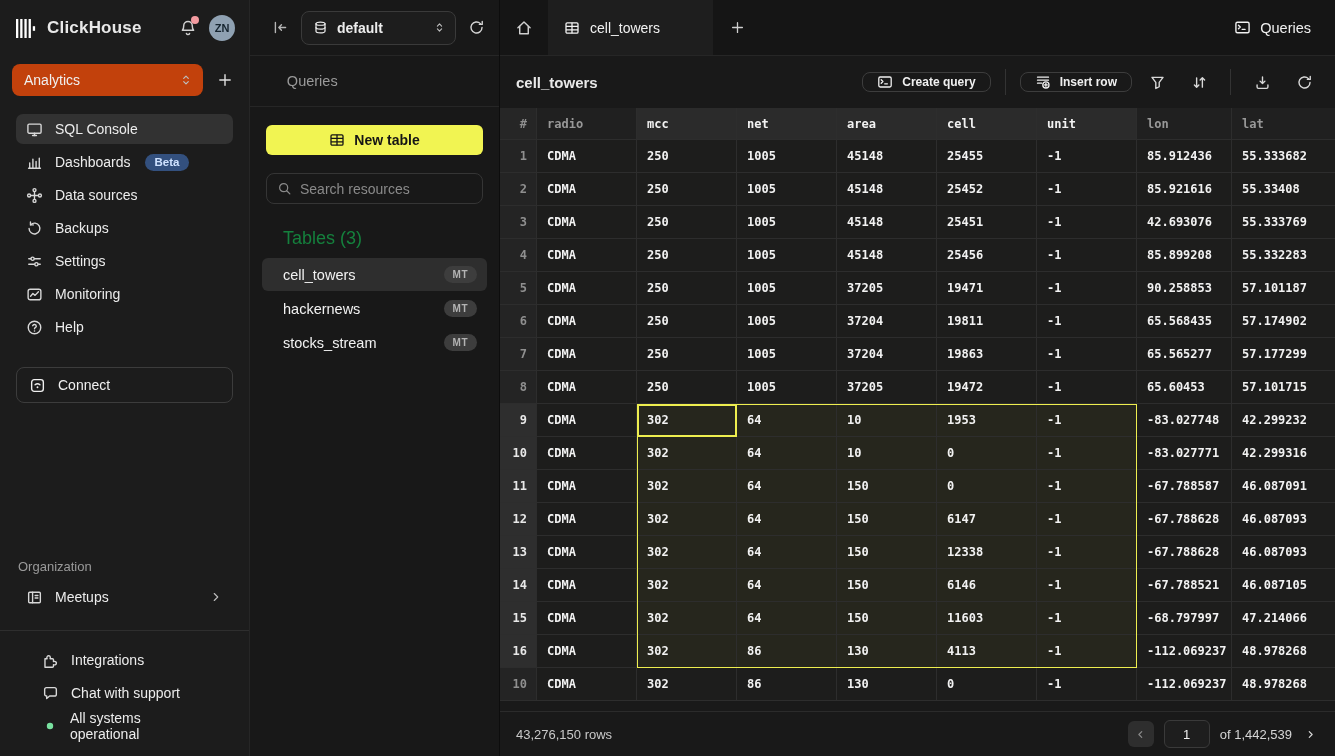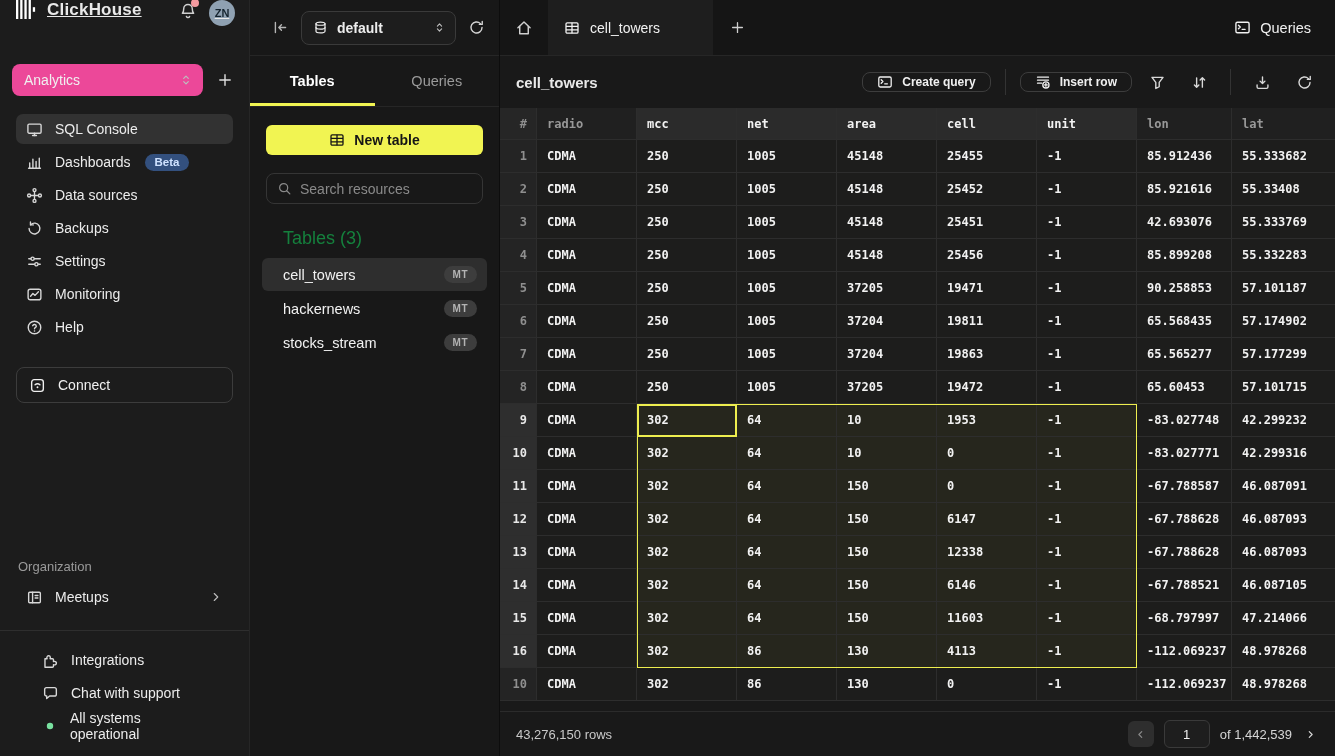--- a/index.html
+++ b/index.html
@@ -4,28 +4,28 @@
 <style>
   * { margin:0; padding:0; box-sizing:border-box; }
   html,body { width:1335px; height:756px; overflow:hidden; background:#101010; }
   body { font-family:"Liberation Sans", sans-serif; color:#e8e8e8; font-size:14px; }
   .app { display:flex; width:1335px; height:756px; }
   .ic { flex:none; }
   svg.ic { display:block; }
 
   
   .sidebar { width:250px; height:100%; background:#1c1c1c; display:flex; flex-direction:column; border-right:1px solid #262626; }
-  .sb-header { height:56px; display:flex; padding:0 14px 0 16px; gap:10px;text-decoration:underline; }
+  .sb-header { height:56px; display:flex; align-items:center; padding:0 14px 0 16px; gap:10px; }
   .brand { font-size:17px; font-weight:700; letter-spacing:.2px; }
   .sb-header .grow { flex:1; }
   .bell-wrap { position:relative; width:22px; height:22px; display:flex; align-items:center; justify-content:center; color:#cfcfcf; cursor:pointer; }
   .bell-dot { position:absolute; top:-1px; right:0px; width:8px; height:8px; border-radius:50%; background:var(--dot,#f49ba0); }
   .avatar { width:26px; height:26px; border-radius:50%; background:#8fa1b2; color:#15242f; font-size:11px; font-weight:700; display:flex; align-items:center; justify-content:center; }
   .ws-row { display:flex; align-items:center; gap:14px; padding:8px 16px 10px 12px; }
-  .ws-select { flex:1; height:32px; background:#ec4899; border-radius:8px; display:flex; align-items:center; padding:0 10px 0 12px; gap:12px; cursor:pointer; }
+  .ws-select { flex:1; height:32px; background:#c2410c; border-radius:8px; display:flex; align-items:center; padding:0 10px 0 12px; gap:12px; cursor:pointer; }
   .ws-select span { flex:1; font-size:14px; color:#f0f0f0; }
   .icon-btn { background:none; border:none; color:#e0e0e0; cursor:pointer; display:flex; align-items:center; justify-content:center; padding:0; }
   nav.sb-nav { padding:8px 16px 0; }
   .nav-item { height:30px; margin-bottom:3px; display:flex; align-items:center; gap:12px; padding:0 10px; border-radius:7px; color:#ececec; cursor:pointer; font-size:14px; }
   .nav-item .ico { color:#d8d8d8; display:flex; }
   .nav-item.active { background:#323232; }
   .badge-beta { margin-left:2px; background:#33507e; color:#cfe2ff; font-size:11.5px; font-weight:600; padding:2.5px 10px; border-radius:999px; }
   .connect-btn { margin:22px 16px 0; height:36px; border:1px solid #3c3c3c; border-radius:8px; background:none; color:#f0f0f0; font-size:14px; display:flex; align-items:center; gap:12px; padding:0 12px; cursor:pointer; font-family:inherit; }
   .sb-bottom { margin-top:auto; }
   .org-label { color:#9a9a9a; font-size:13px; padding:0 16px 8px 18px; }
@@ -283,21 +283,20 @@
       </div>
       <button class="icon-btn">
         <svg class="ic" width="17" height="17" viewBox="0 0 16 16" fill="none" stroke="#d5d5d5" stroke-width="1.3" stroke-linecap="round" stroke-linejoin="round">
             <path d="M13.2 8a5.2 5.2 0 1 1-1.5-3.66"></path>
             <path d="M13.4 2.4v2.7h-2.7"></path>
           </svg>
       </button>
     </div>
 
     <div class="ex-tabs">
-      <div class="ex-tab active">Tables</div>
       <div class="ex-tab">Queries</div>
     </div>
 
     <button class="new-table-btn">
       <svg class="ic" width="16" height="16" viewBox="0 0 16 16" fill="none" stroke="currentColor" stroke-width="1.3" stroke-linejoin="round">
           <rect x="2" y="2.8" width="12" height="10.4" rx="1.2"></rect>
           <path d="M2 6.3h12M2 9.85h12M8 2.8v10.4"></path>
         </svg>
       <span>New table</span>
     </button>

